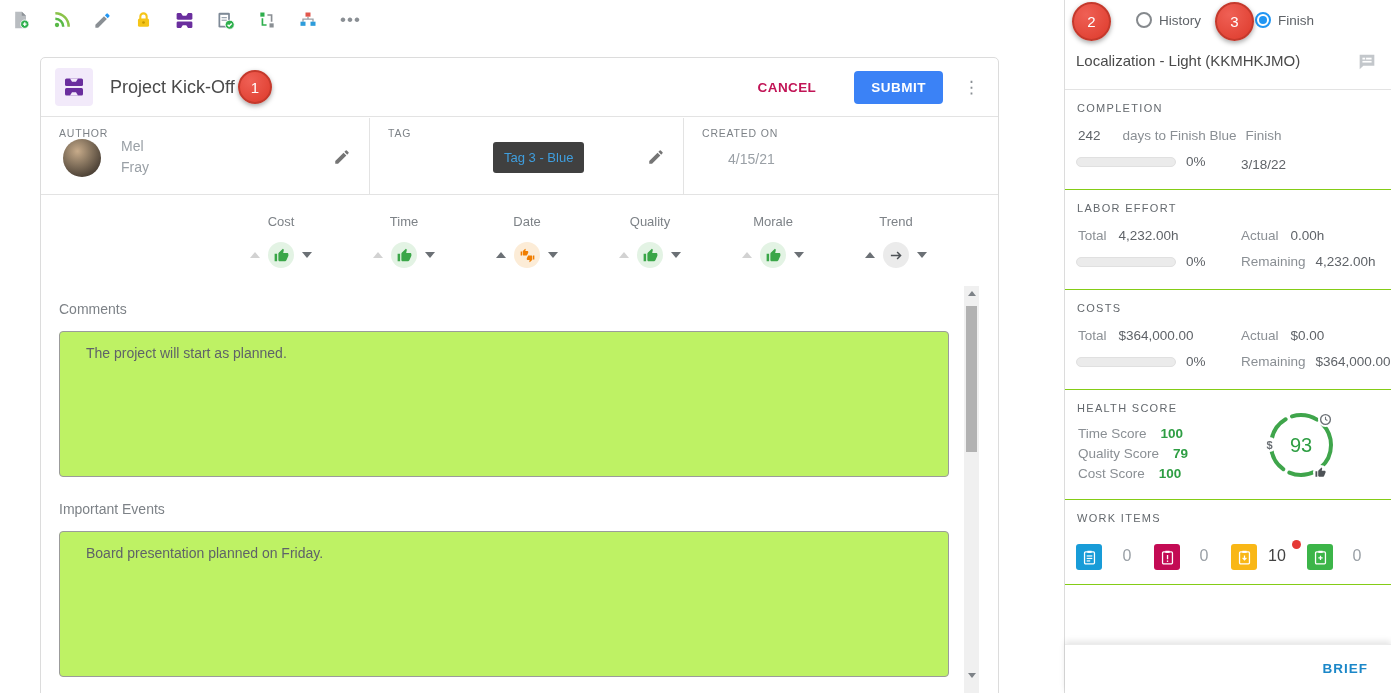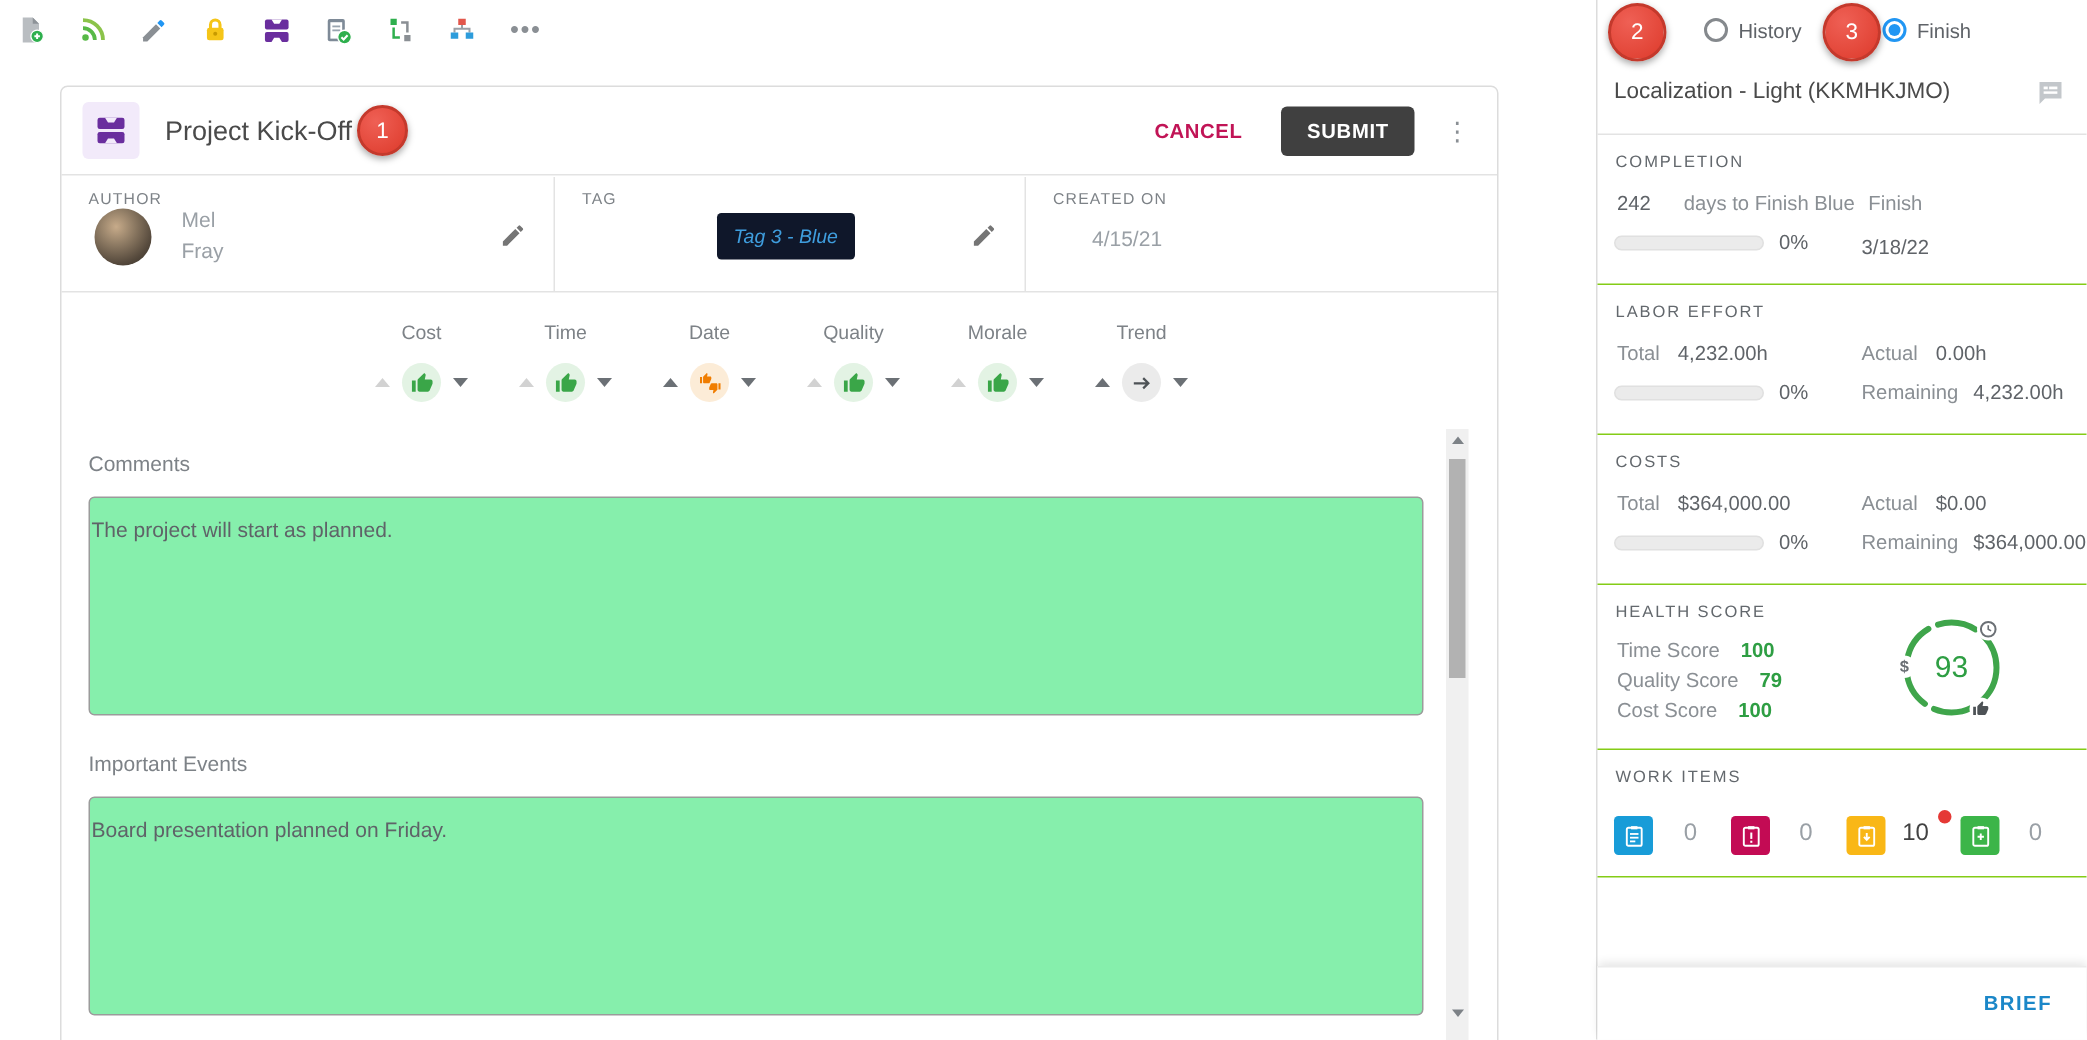--- a/index.html
+++ b/index.html
@@ -17,65 +17,65 @@
   .card { position:absolute; left:40px; top:57px; width:959px; height:642px;
     border:1px solid #dcdcdc; border-radius:5px; background:#fff; }
   .card-header { position:absolute; left:0; top:0; right:0; height:59px;
     border-bottom:1px solid #e3e3e3; display:flex; align-items:center; padding:0 14px; }
   .hdr-badge { width:38px; height:38px; border-radius:4px; background:#f2eafa;
     display:flex; align-items:center; justify-content:center; }
   .hdr-title { margin-left:17px; font-size:18px; color:#4a4a4a; }
   .hdr-spacer { flex:1; }
   .cancel-btn { color:#c11456; font-size:13.5px; font-weight:bold; letter-spacing:.4px;
     margin-right:26px; cursor:pointer; }
-  .submit-btn { background:#404040; color:#fff; border:none; border-radius:4px;
+  .submit-btn { background:#3b82f6; color:#fff; border:none; border-radius:4px;
     font-size:13.5px; font-weight:bold; letter-spacing:.5px; padding:9px 17px;
-    cursor:pointer; font-family:inherit; }
+    cursor:pointer; font-family:inherit;margin-left:12px; }
   .kebab { color:#8a8f94; font-size:17px; margin:0 4px 0 20px; cursor:pointer; }
 
   
   .meta-row { position:absolute; left:0; top:60px; right:0; height:77px;
     border-bottom:1px solid #e3e3e3; display:flex; }
   .meta-col { position:relative; height:100%; }
   .meta-col.c1 { width:328px; }
   .meta-col.c2 { width:315px; border-left:1px solid #e3e3e3; border-right:1px solid #e3e3e3; }
   .meta-col.c3 { flex:1; }
   .meta-label { position:absolute; left:18px; top:9px; font-size:10.5px;
     letter-spacing:.8px; color:#7d8287; }
   .avatar { position:absolute; left:22px; top:21px; width:38px; height:38px;
     border-radius:50%;
     background:radial-gradient(circle at 38% 32%, #c7ab8a 0%, #8d7a63 35%, #55493c 70%, #2f2a23 100%); }
   .author-name { position:absolute; left:80px; top:18px; font-size:14px;
     color:#9aa0a6; line-height:21px; }
   .pencil-btn { position:absolute; right:18px; top:30px; width:18px; height:18px; cursor:pointer; }
-  .tag-chip { position:absolute; left:108px; top:24px; background:#0f172a; color:#3f9ede;
-    font-size:13px; padding:8px 11px; border-radius:3px; cursor:pointer;font-style:italic; }
+  .tag-chip { position:absolute; left:123px; top:24px; background:#404040; color:#3f9ede;
+    font-size:13px; padding:8px 11px; border-radius:3px; cursor:pointer; }
   .created-val { position:absolute; left:44px; top:33px; font-size:14px; color:#9aa0a6; }
 
   
-  .indicators { position:absolute; left:192px; top:137px; height:80px; display:flex; }
+  .indicators { position:absolute; left:192px; top:137px; height:80px; display:flex;gap:27px; }
   .ind { width:96px; text-align:center; position:relative; }
   .ind-label { margin-top:19px; font-size:13px; color:#7d8287; }
   .ind-controls { margin-top:13px; display:flex; align-items:center; justify-content:center; gap:8px; }
   .caret-up { width:0; height:0; border-left:5px solid transparent; border-right:5px solid transparent;
     border-bottom:6px solid #6b7075; cursor:pointer; }
   .caret-up.dim { border-bottom-color:#d2d2d2; }
   .caret-down { width:0; height:0; border-left:5px solid transparent; border-right:5px solid transparent;
     border-top:6px solid #6b7075; cursor:pointer; }
   .ind-circle { width:26px; height:26px; border-radius:50%; display:flex;
     align-items:center; justify-content:center; cursor:pointer; }
   .ind-circle.good { background:#e3f3e4; }
   .ind-circle.warning { background:#fcecd7; }
   .ind-circle.neutral { background:#ebebeb; }
 
   
   .field-label { position:absolute; left:18px; font-size:14px; color:#7d8287; }
   .textbox { position:absolute; left:18px; width:890px; height:146px;
-    background:#86efac; border:1px solid #9b9b9b; border-radius:4px;
-    padding:13px 1px; font-size:14px; color:#5f6368; }
+    background:#bef264; border:1px solid #9b9b9b; border-radius:4px;
+    padding:13px 26px; font-size:14px; color:#5f6368; }
 
   
   .scrollbar { position:absolute; left:923px; top:228px; width:15px; height:412px;
     background:#f0f0f0; }
   .sb-arrow { position:absolute; left:0; width:15px; height:14px; display:flex;
     align-items:center; justify-content:center; cursor:pointer; }
   .sb-tri-up { width:0; height:0; border-left:4px solid transparent; border-right:4px solid transparent;
     border-bottom:5px solid #7d8287; }
   .sb-tri-down { width:0; height:0; border-left:4px solid transparent; border-right:4px solid transparent;
     border-top:5px solid #7d8287; }

